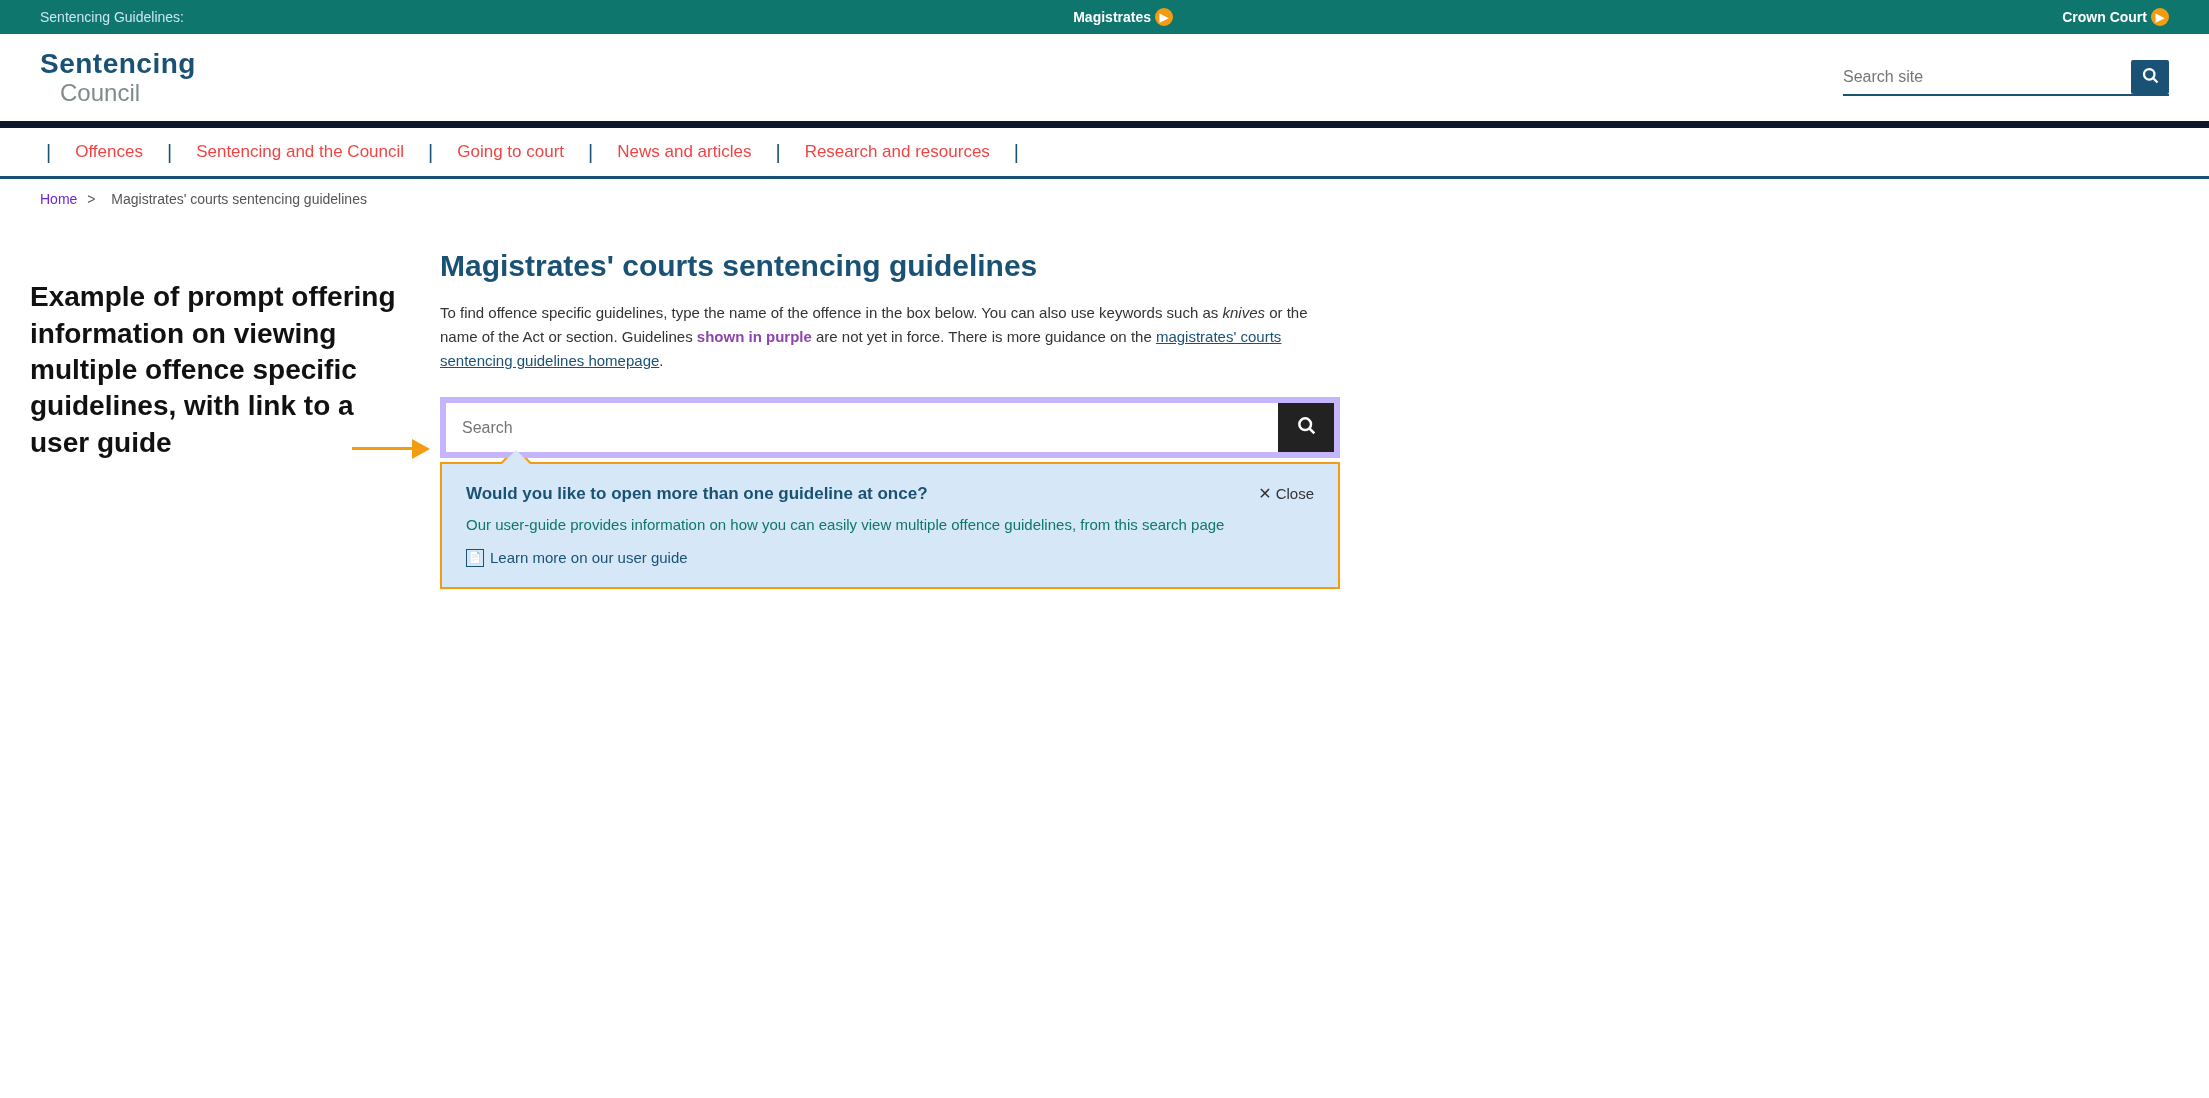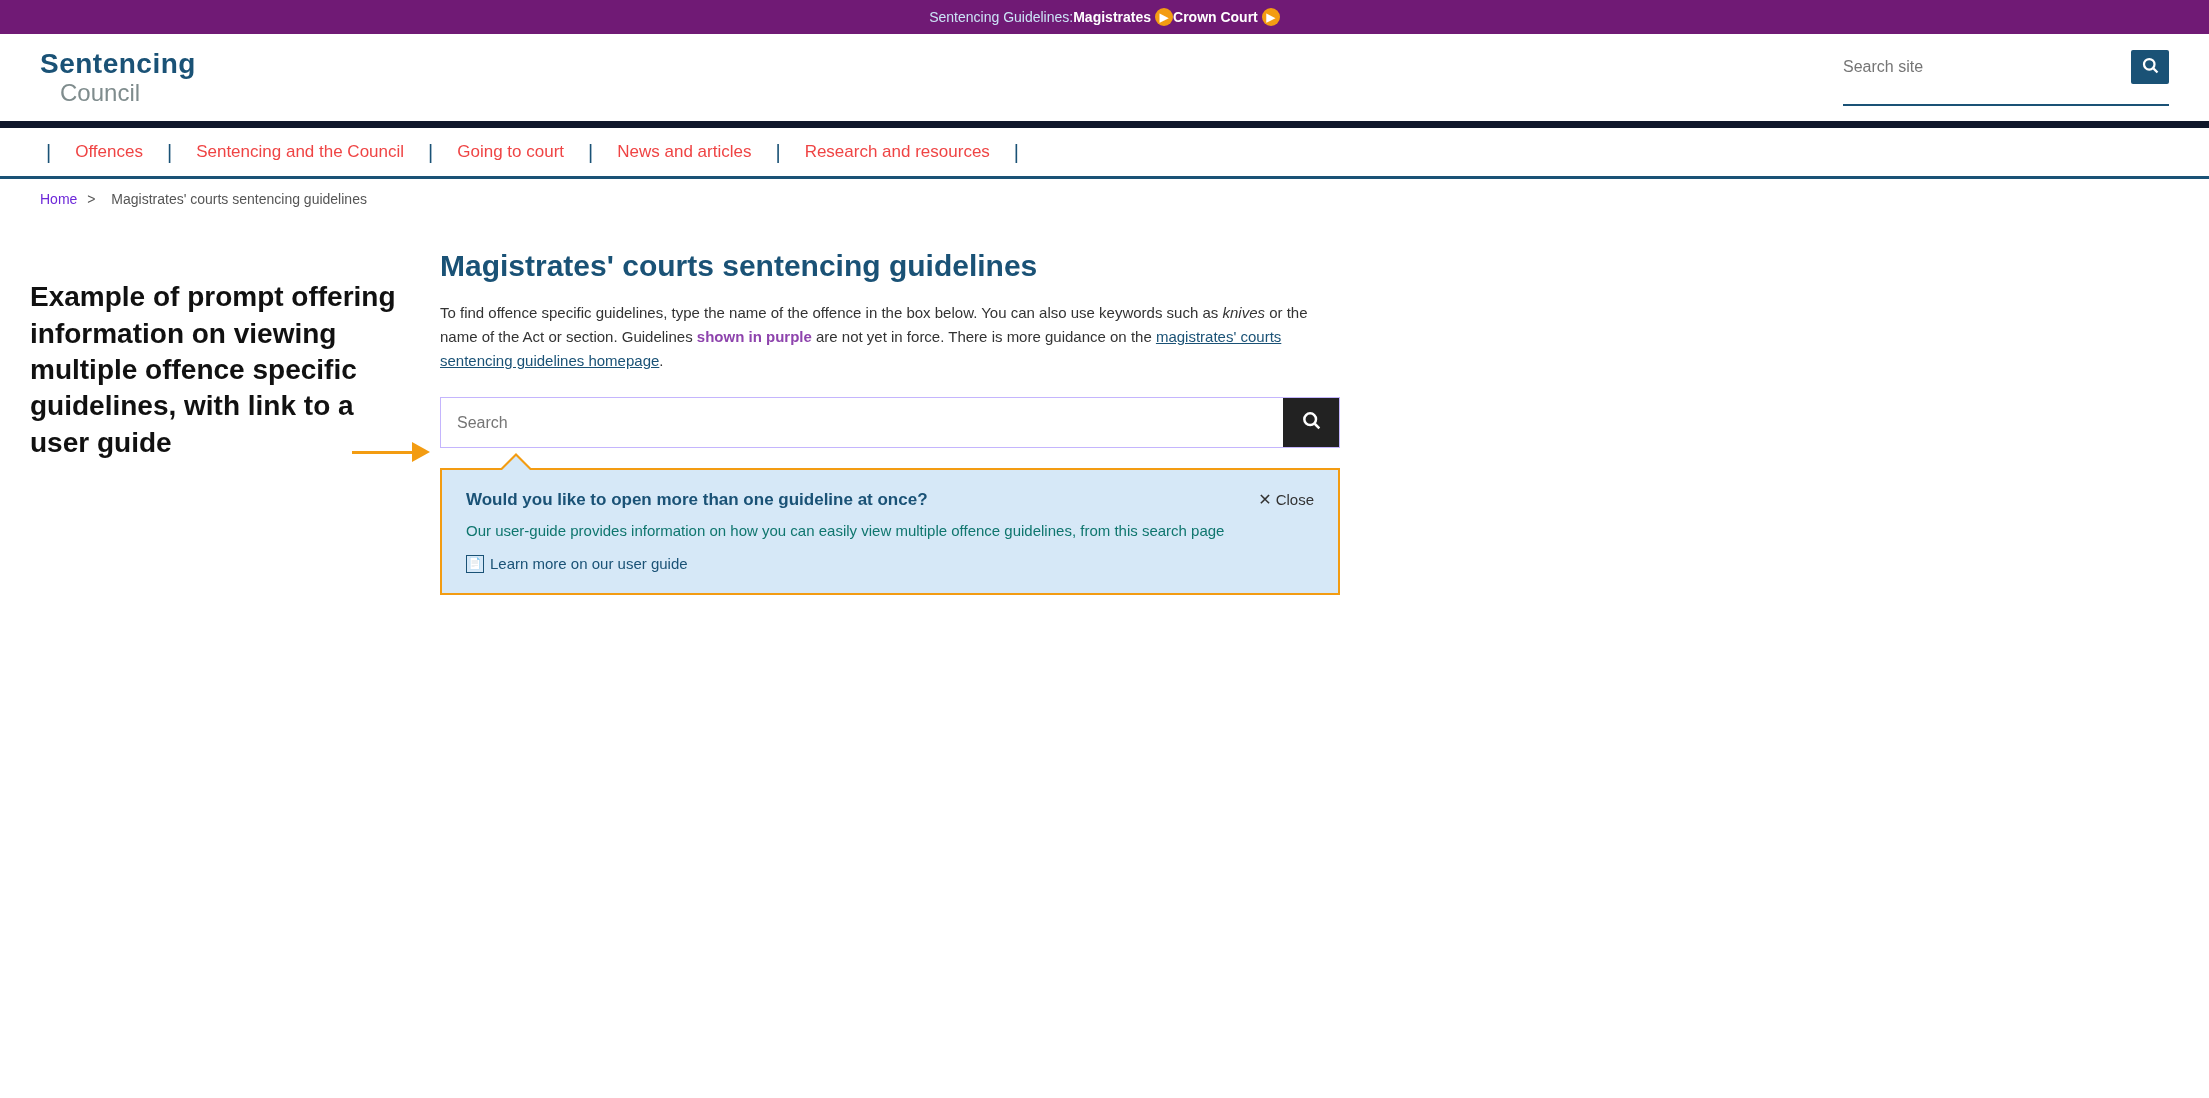--- a/index.html
+++ b/index.html
@@ -1,25 +1,26 @@
 <!DOCTYPE html>
 <html><head>
   <meta charset="utf-8">
   <style>
     * { box-sizing: border-box; margin: 0; padding: 0; }
     body { font-family: Arial, sans-serif; background: #fff; font-size: 16px; color: #333; }
 
     
     .top-bar {
-      background: #701a75;
+      background: #0f766e;
       color: #fff;
       padding: 8px 40px;
       display: flex;
-      justify-content: center;
-      align-items: center;
+      justify-content: space-between;
+      align-items: center;
+      gap: 20px;
       font-size: 14px;
     }
     .top-bar-label { color: #cce4f7; }
     .top-bar-link {
       color: #fff;
       text-decoration: none;
       display: flex;
       align-items: center;
       gap: 4px;
       font-weight: bold;
@@ -57,21 +58,21 @@
     }
     .logo-council {
       font-size: 24px;
       color: #7f8c8d;
       padding-left: 20px;
     }
     .search-area {
       display: flex;
       align-items: center;
       border-bottom: 2px solid #1a5276;
-      padding-bottom: 20px;
+      padding-bottom: 0;
       gap: 8px;
       min-width: 320px;
     }
     .search-area input {
       border: none;
       outline: none;
       font-size: 16px;
       color: #555;
       width: 280px;
     }
@@ -170,22 +171,22 @@
       max-width: 900px;
     }
     .intro-text em { font-style: italic; }
     .intro-text .purple { color: #8e44ad; font-weight: bold; }
     .intro-text a { color: #1a5276; text-decoration: underline; }
 
     
     .search-box-area {
       display: flex;
       max-width: 900px;
-      margin-bottom: 20px;
-      border: 1px solid #c4b5fd;
+      margin-bottom: 4px;
+      border: 6px solid #c4b5fd;
     }
     .search-box-area input {
       flex: 1;
       border: none;
       outline: none;
       padding: 12px 16px;
       font-size: 16px;
       color: #888;
     }
     .search-box-area button {

